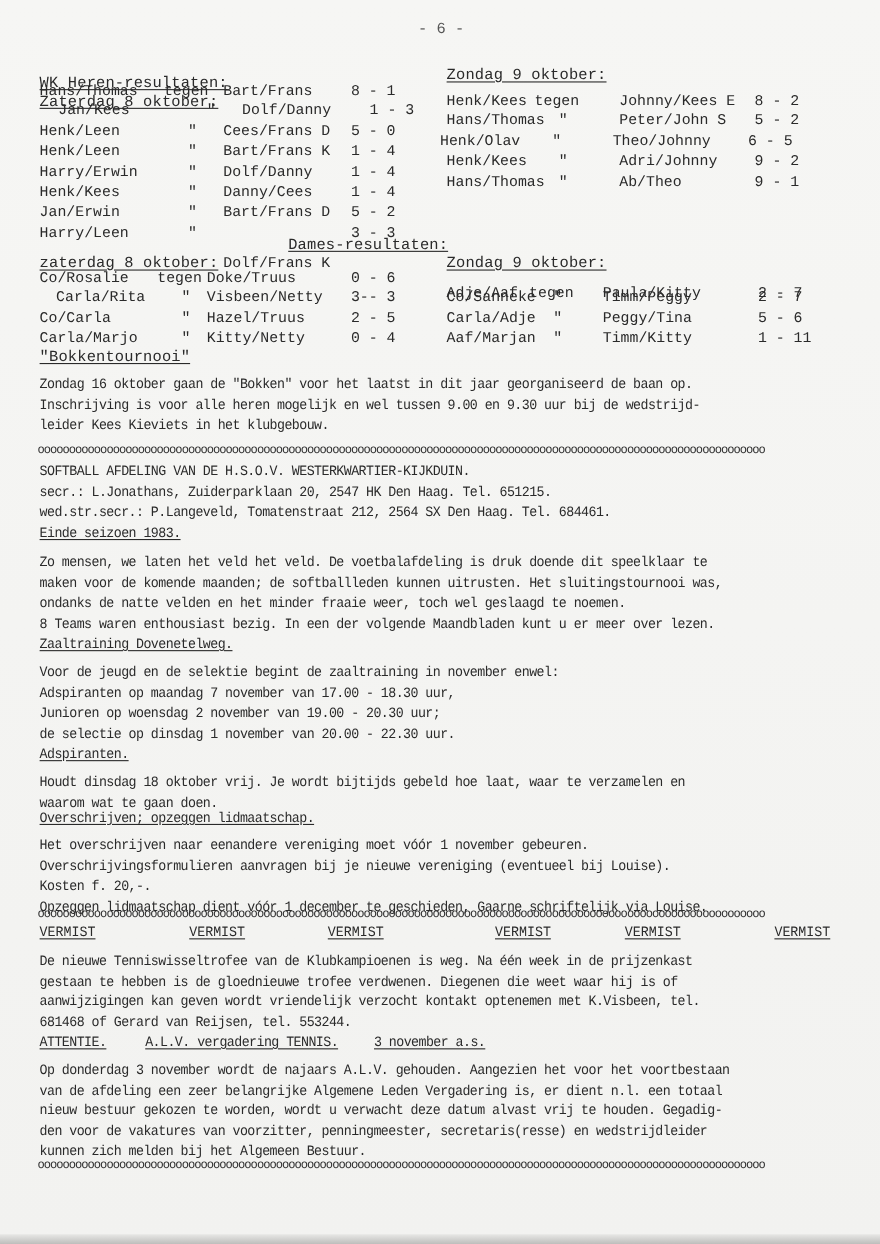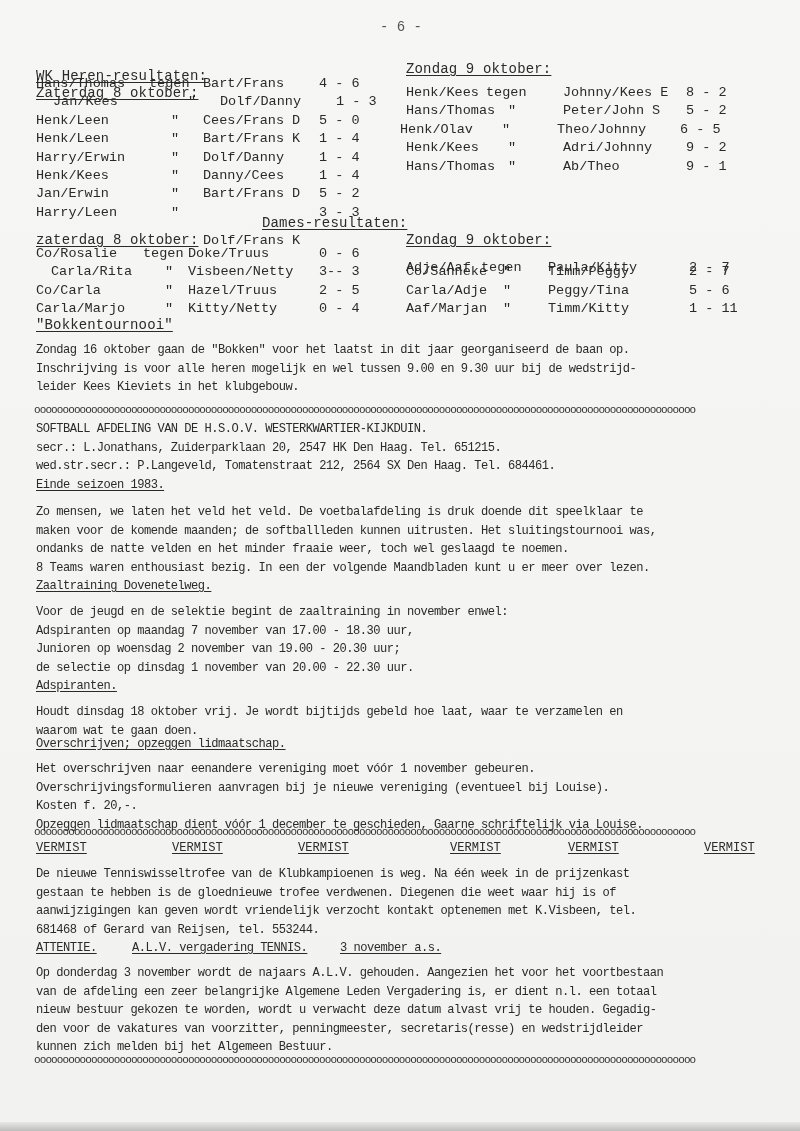--- a/index.html
+++ b/index.html
@@ -55,21 +55,21 @@
     <div class="rrow mono" style="left:36px;top:75px;width:340px;"></div>
   </div>
 
   <div class="abs mono courier u" style="left:406px;top:60px;">Zondag 9 oktober:</div>
 
   <div class="abs mono courier u" style="left:262px;top:214px;">Dames-resultaten:</div>
   <div class="abs mono courier u" style="left:36px;top:231px;">zaterdag 8 oktober:</div>
   <div class="abs mono courier u" style="left:406px;top:231px;">Zondag 9 oktober:</div>
 
   <div id="tables">
-      <div class="rrow mono" style="left: 36px; top: 75px; width: 370px;"><span style="left: 0px;">Hans/Thomas</span><span style="left: 113px;">tegen</span><span style="left: 167px;">Bart/Frans</span><span style="left: 283px;">4 - 6</span></div>
+      <div class="rrow mono" style="left: 36px; top: 75px; width: 370px;"><span style="left: 0px;">Hans/Thomas</span><span style="left: 113px;">tegen</span><span style="left: 167px;">Bart/Frans</span><span style="left: 283px;">8 - 1</span></div>
       <div class="rrow mono" style="left: 21px; top: 93.4px; width: 370px; margin-left: 32px;"><span style="left: 0px;">Jan/Kees</span><span style="left: 135px;">"</span><span style="left: 167px;">Dolf/Danny</span><span style="left: 283px;">1 - 3</span></div>
       <div class="rrow mono" style="left: 36px; top: 111.8px; width: 370px;"><span style="left: 0px;">Henk/Leen</span><span style="left: 135px;">"</span><span style="left: 167px;">Cees/Frans D</span><span style="left: 283px;">5 - 0</span></div>
       <div class="rrow mono" style="left: 36px; top: 130.2px; width: 370px;"><span style="left: 0px;">Henk/Leen</span><span style="left: 135px;">"</span><span style="left: 167px;">Bart/Frans K</span><span style="left: 283px;">1 - 4</span></div>
       <div class="rrow mono" style="left: 36px; top: 148.6px; width: 370px;"><span style="left: 0px;">Harry/Erwin</span><span style="left: 135px;">"</span><span style="left: 167px;">Dolf/Danny</span><span style="left: 283px;">1 - 4</span></div>
       <div class="rrow mono" style="left: 36px; top: 167px; width: 370px;"><span style="left: 0px;">Henk/Kees</span><span style="left: 135px;">"</span><span style="left: 167px;">Danny/Cees</span><span style="left: 283px;">1 - 4</span></div>
       <div class="rrow mono" style="left: 36px; top: 185.4px; width: 370px;"><span style="left: 0px;">Jan/Erwin</span><span style="left: 135px;">"</span><span style="left: 167px;">Bart/Frans D</span><span style="left: 283px;">5 - 2</span></div>
       <div class="rrow mono" style="left: 36px; top: 203.8px; width: 370px;"><span style="left: 0px;">Harry/Leen</span><span style="left: 135px;">"</span><span style="left: 167px; margin-top: 28px;">Dolf/Frans K</span><span style="left: 283px;">3 - 3</span></div>
       <div class="rrow mono" style="left: 406px; top: 84px; width: 370px;"><span style="left: 0px;">Henk/Kees</span><span style="left: 80px;">tegen</span><span style="left: 157px;">Johnny/Kees E</span><span style="left: 280px;">8 - 2</span></div>
       <div class="rrow mono" style="left: 406px; top: 102.4px; width: 370px;"><span style="left: 0px;">Hans/Thomas</span><span style="left: 102px;">"</span><span style="left: 157px;">Peter/John S</span><span style="left: 280px;">5 - 2</span></div>
       <div class="rrow mono" style="left: 400px; top: 120.8px; width: 370px;"><span style="left: 0px;">Henk/Olav</span><span style="left: 102px;">"</span><span style="left: 157px;">Theo/Johnny</span><span style="left: 280px;">6 - 5</span></div>

